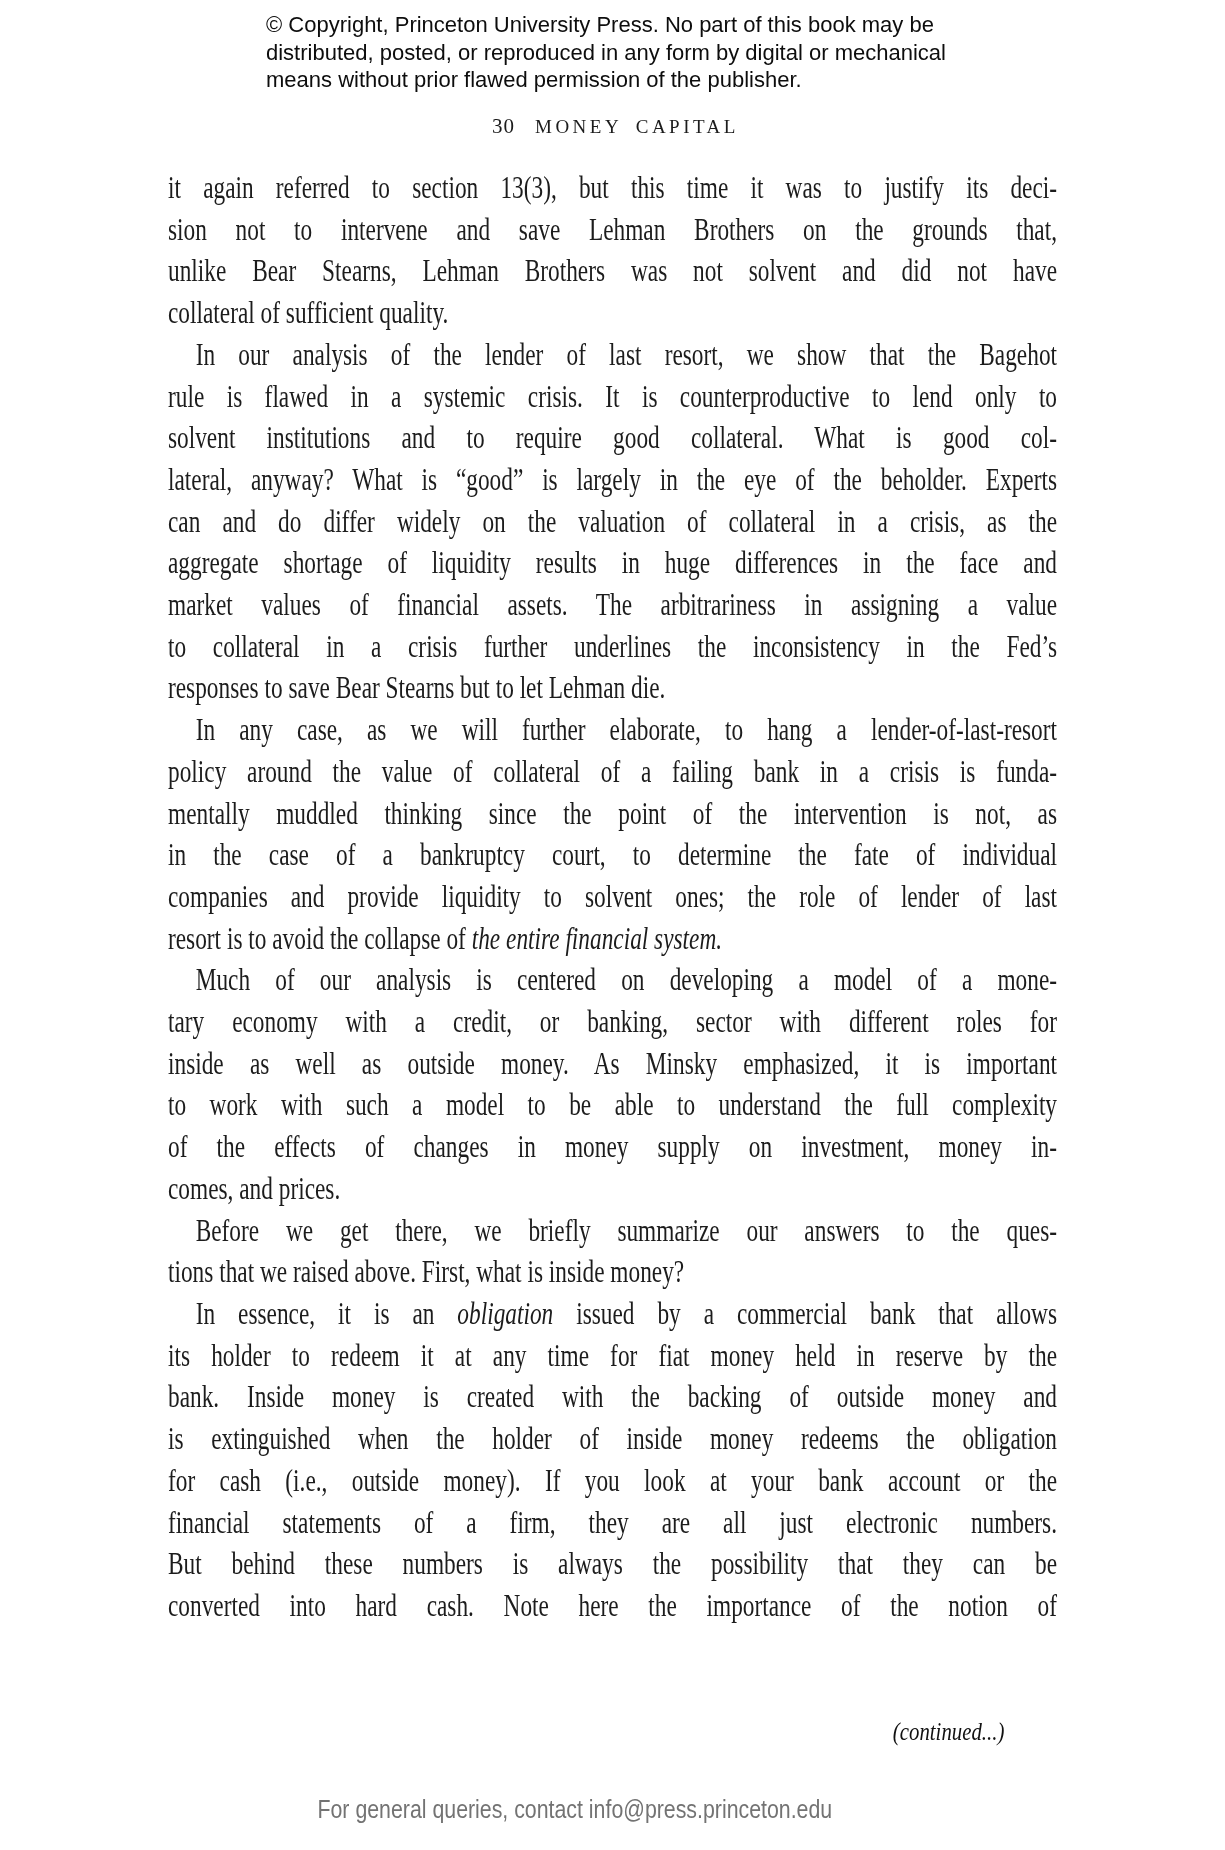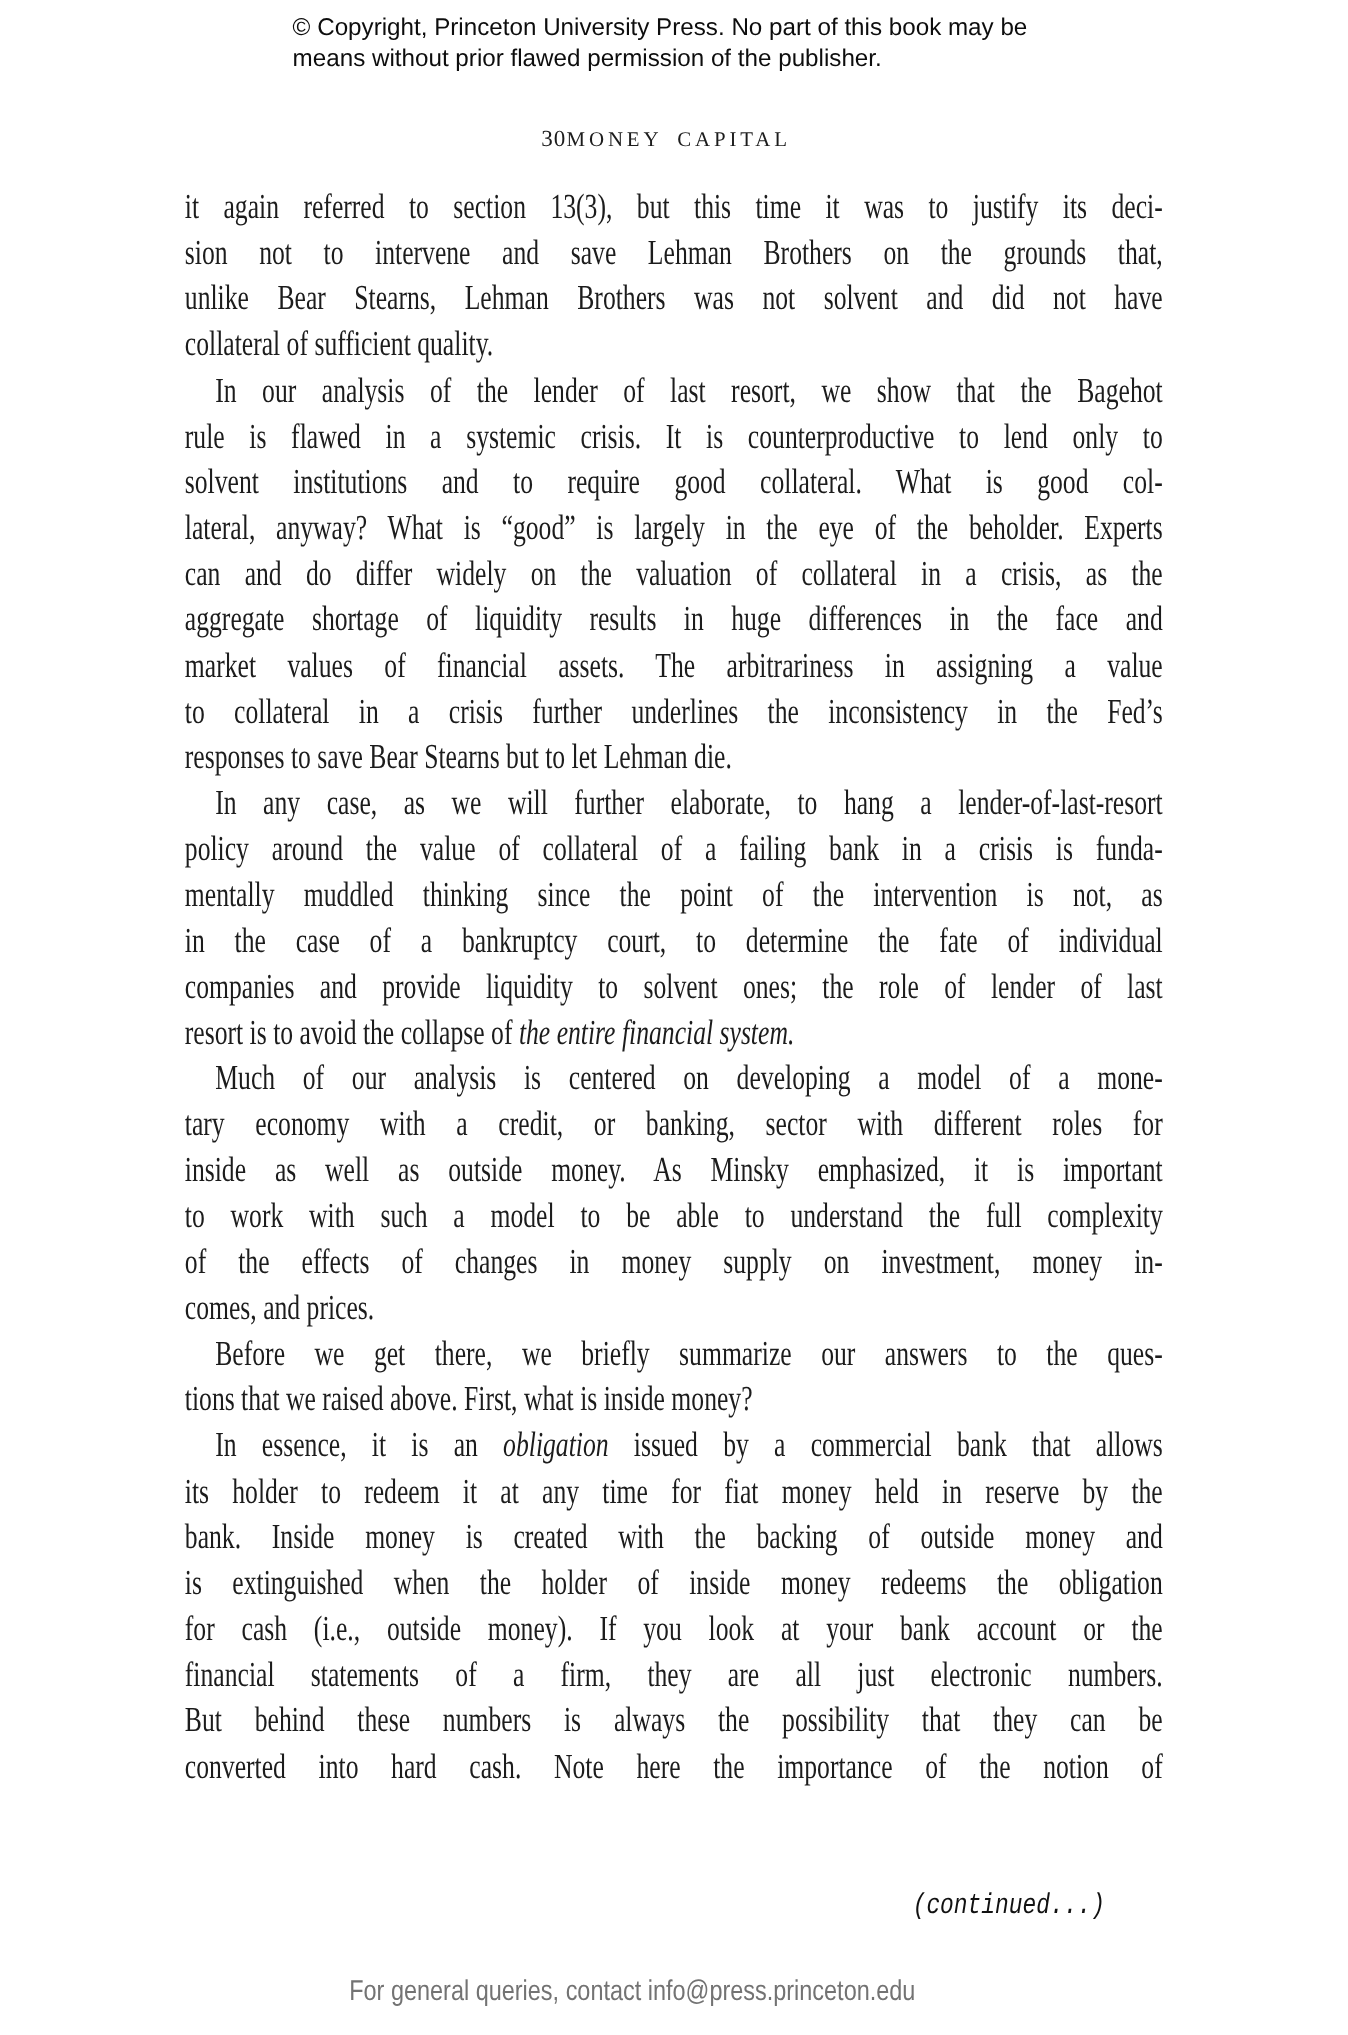--- a/index.html
+++ b/index.html
@@ -33,20 +33,21 @@
     top: 114px;
     display: flex;
     align-items: baseline;
     color: #1c1c1c;
   }
   .runhead .num {
     font-size: 21px;
     letter-spacing: 1px;
   }
   .runhead .title {
+    margin-left: 20px;
     font-size: 19px;
     letter-spacing: 3.5px;
     word-spacing: 6px;
   }
 
   
   .bodytext {
     position: absolute;
     left: 168px;
     top: 167px;
@@ -63,21 +64,21 @@
   }
   .line.pl { text-align-last: left; }
   .line.indent { text-indent: 38px; }
   .bodytext em { font-style: italic; }
 
   
   .continued {
     position: absolute;
     right: 145px;
     top: 1717px;
-    font-family: Liberation Mono, monospace;
+    font-family: Liberation Serif, serif;
     font-style: italic;
     font-size: 26px;
     color: #111111;
   }
   .continued .sq {
     display: inline-block;
     transform: scaleX(0.8);
     transform-origin: 100% 50%;
     white-space: nowrap;
   }
@@ -100,20 +101,21 @@
     white-space: nowrap;
   }
 </style>
 </head>
 <body>
 
 <div class="page">
 
   <div class="copyright">
       <div>© Copyright, Princeton University Press. No part of this book may be</div>
+      <div>distributed, posted, or reproduced in any form by digital or mechanical</div>
       <div>means without prior flawed permission of the publisher.</div>
     </div>
 
   <div class="runhead">
     <span class="num">30</span>
     <span class="title">MONEY CAPITAL</span>
   </div>
 
   <div class="bodytext">
       <div>

